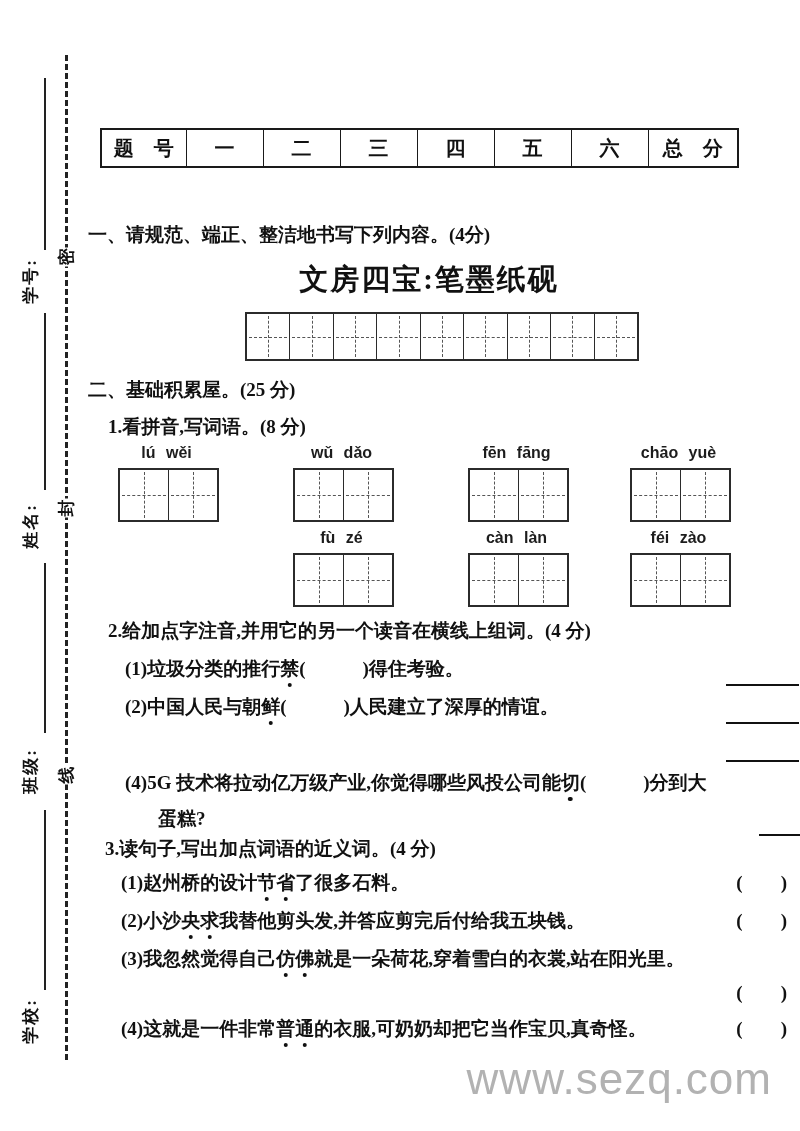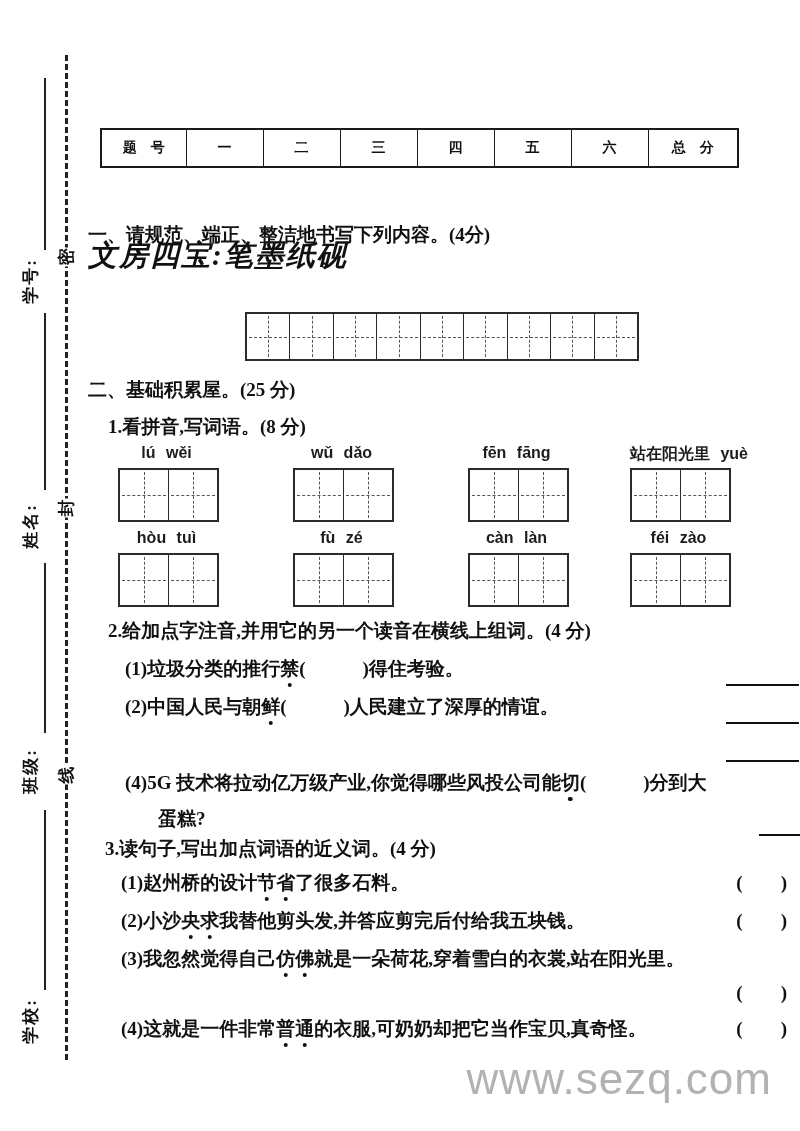--- a/index.html
+++ b/index.html
@@ -20,27 +20,27 @@
   }
   
   .content{position:absolute;left:88px;top:0;width:682px;height:1131px;}
   
   .score-table{
     position:absolute;left:12px;top:128px;border-collapse:collapse;
     border:2.5px solid #1a1a1a;table-layout:fixed;
   }
   .score-table td{
     border:1.4px solid #1a1a1a;text-align:center;vertical-align:middle;
-    height:36px;font-size:14px;font-weight:bold;padding:0;
+    height:36px;font-size:20px;font-weight:bold;padding:0;
   }
   
   .h-line{position:absolute;white-space:nowrap;font-size:19px;font-weight:bold;}
   .copy-title{
-    position:absolute;left:0;width:100%;text-align:left;top:236px;
-    font-size:29px;font-weight:bold;letter-spacing:2px;font-style:italic;
+    position:absolute;left:0;width:100%;text-align:center;top:260px;
+    font-size:29px;font-weight:bold;letter-spacing:2px;
   }
   
   .tzg-box{position:absolute;display:flex;border:2px solid #2b2b2b;background:#fff;}
   .tzg-cell{flex:1;position:relative;}
   .tzg-cell + .tzg-cell{border-left:1.6px solid #2b2b2b;}
   .tzg-cell::before{
     content:"";position:absolute;left:50%;top:2px;bottom:2px;width:0;
     border-left:1.3px dashed #555;
   }
   .tzg-cell::after{
@@ -150,34 +150,27 @@
       </div>
   </div>
   <div class="py-group" style="left:205px;top:444px">
     <div class="py-label">wǔ dǎo</div>
     <div class="py-box">
         <div class="tzg-cell"></div>
         <div class="tzg-cell"></div>
       </div>
   </div>
   <div class="py-group" style="left:542px;top:444px">
-    <div class="py-label">站在阳光里 yuè</div>
-    <div class="py-box">
-        <div class="tzg-cell"></div>
-        <div class="tzg-cell"></div>
-      </div>
-  </div>
-
-  <div class="py-group" style="left:30px;top:529px">
-    <div class="py-label">hòu tuì</div>
-    <div class="py-box">
-        <div class="tzg-cell"></div>
-        <div class="tzg-cell"></div>
-      </div>
-  </div>
+    <div class="py-label">chāo yuè</div>
+    <div class="py-box">
+        <div class="tzg-cell"></div>
+        <div class="tzg-cell"></div>
+      </div>
+  </div>
+
   <div class="py-group" style="left:205px;top:529px">
     <div class="py-label">fù zé</div>
     <div class="py-box">
         <div class="tzg-cell"></div>
         <div class="tzg-cell"></div>
       </div>
   </div>
   <div class="py-group" style="left:380px;top:529px">
     <div class="py-label">càn làn</div>
     <div class="py-box">

